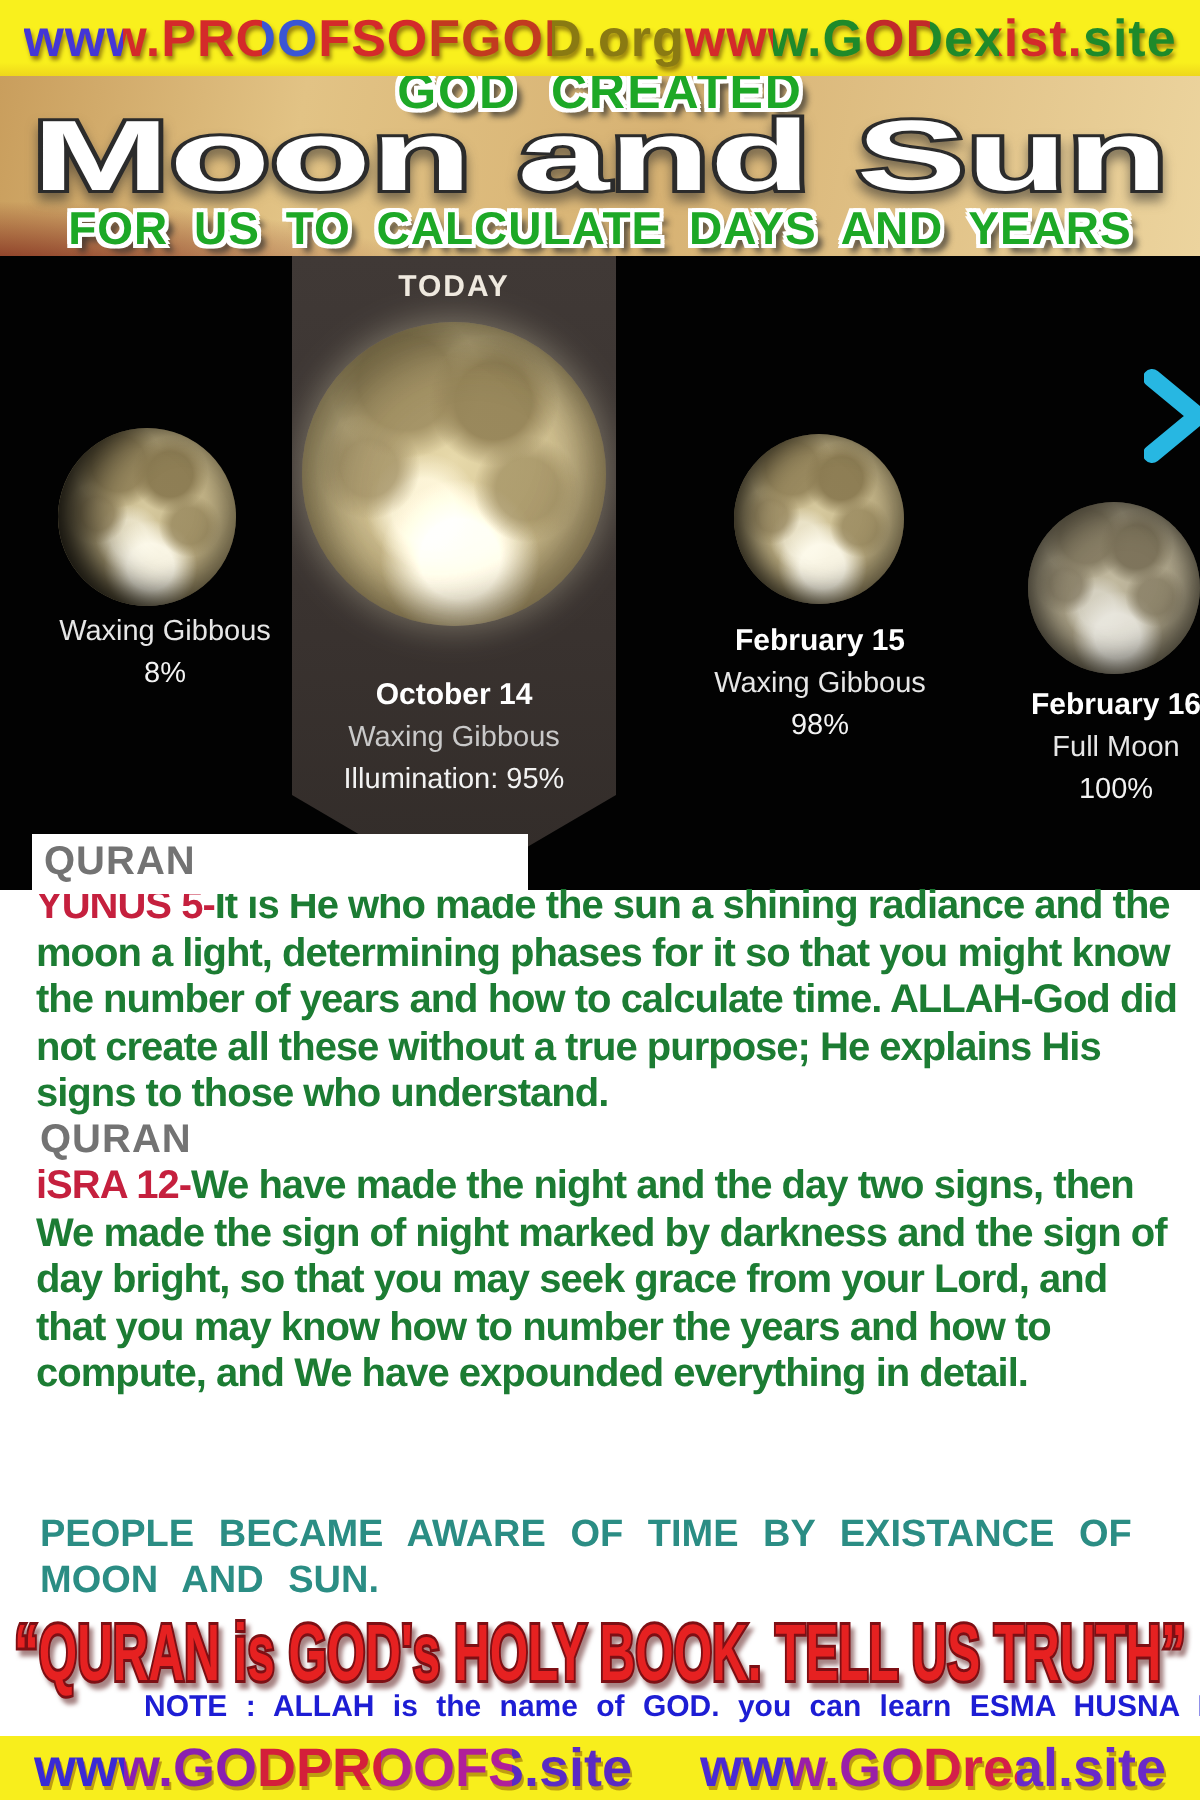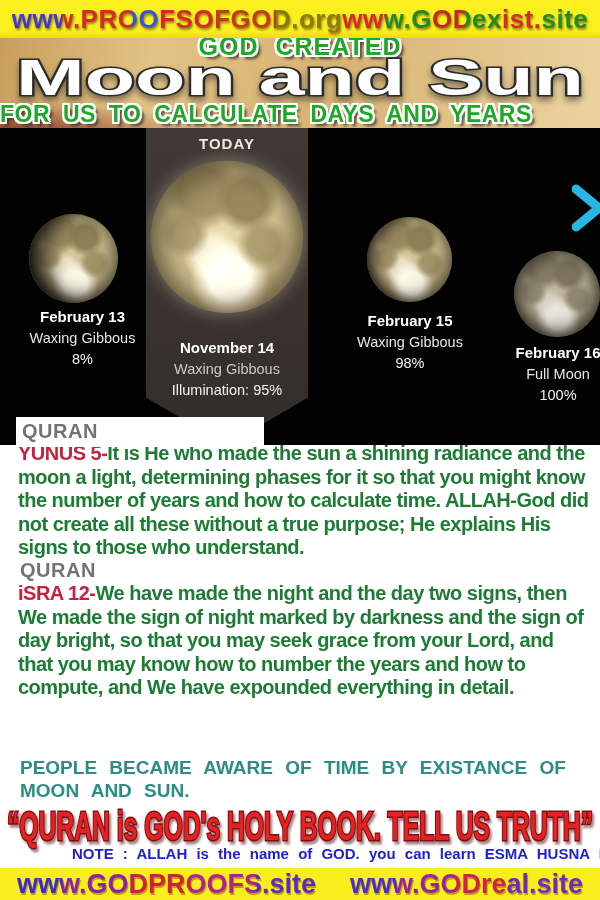--- a/index.html
+++ b/index.html
@@ -35,21 +35,21 @@
     color:#1da826;
     text-shadow:-2px -2px 0 #fff,2px -2px 0 #fff,-2px 2px 0 #fff,2px 2px 0 #fff,
       -2px 0 0 #fff,2px 0 0 #fff,0 -2px 0 #fff,0 2px 0 #fff,4px 4px 3px rgba(45,45,45,.85);
   }
   .main-title-svg{position:absolute;top:12px;left:0;filter:drop-shadow(0 4px 3px rgba(40,40,40,.55));}
   .main-title-text{
     font-family:"Liberation Sans",sans-serif;font-size:50px;font-weight:bold;
     fill:#fff;stroke:#2b2b2b;stroke-width:3px;paint-order:stroke;text-anchor:middle;
   }
   .subtitle{
-    position:absolute;top:63px;width:100%;text-align:left;
+    position:absolute;top:63px;width:100%;text-align:center;
     font-size:23px;font-weight:700;letter-spacing:.5px;word-spacing:6px;
   }
   
   .moon-widget{position:absolute;top:128px;left:0;width:600px;height:317px;background:#020202;z-index:1;}
   .moon{
     position:absolute;border-radius:50%;
     background:
       radial-gradient(circle at 63% 26%, rgba(139,123,82,.95) 0 13%, rgba(139,123,82,0) 22%),
       radial-gradient(circle at 34% 20%, rgba(148,132,90,.9) 0 15%, rgba(148,132,90,0) 24%),
       radial-gradient(circle at 22% 48%, rgba(150,134,94,.75) 0 10%, rgba(150,134,94,0) 18%),
@@ -138,30 +138,29 @@
   <svg class="main-title-svg" width="600" height="58" viewBox="0 0 600 58">
     <text class="main-title-text" x="300" y="45" textLength="568" lengthAdjust="spacingAndGlyphs">Moon and Sun</text>
   </svg>
   <div class="subtitle outline-green">FOR US TO CALCULATE DAYS AND YEARS</div>
 </div>
 
 <div class="moon-widget">
 
   <div class="moon moon-13"></div>
   <div class="label-stack stack-13">
-    <div class="m-date">February 13</div>
     <div class="m-phase">Waxing Gibbous</div>
     <div class="m-pct">8%</div>
   </div>
 
   <div class="today-card">
     <div class="today-label">TODAY</div>
     <div class="moon moon-14"></div>
     <div class="label-stack stack-14">
-      <div class="m-date">November 14</div>
+      <div class="m-date">October 14</div>
       <div class="m-phase">Waxing Gibbous</div>
       <div class="m-pct">Illumination: 95%</div>
     </div>
   </div>
 
   <div class="moon moon-15"></div>
   <div class="label-stack stack-15">
     <div class="m-date">February 15</div>
     <div class="m-phase">Waxing Gibbous</div>
     <div class="m-pct">98%</div>

